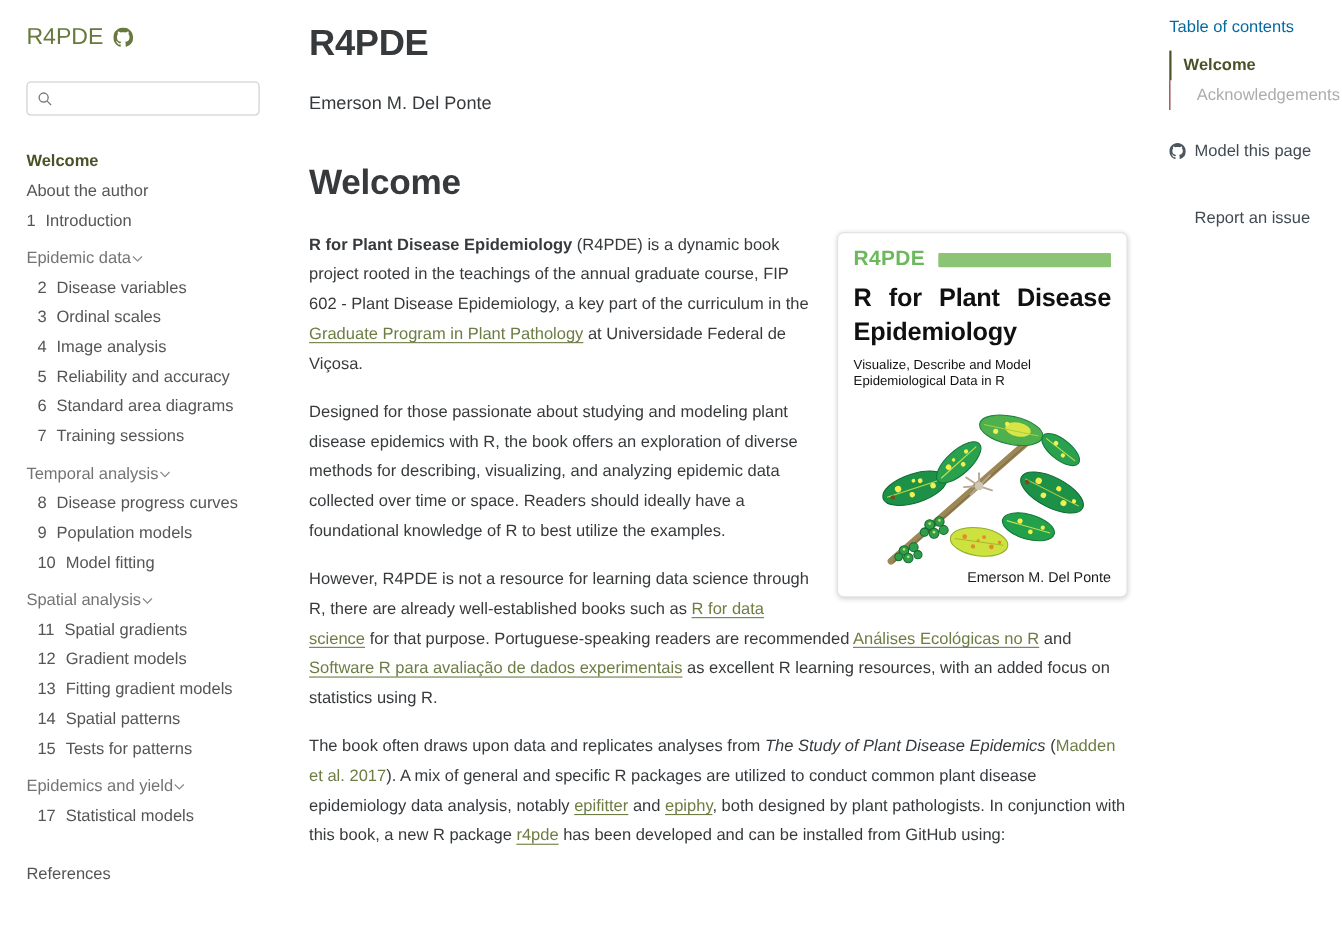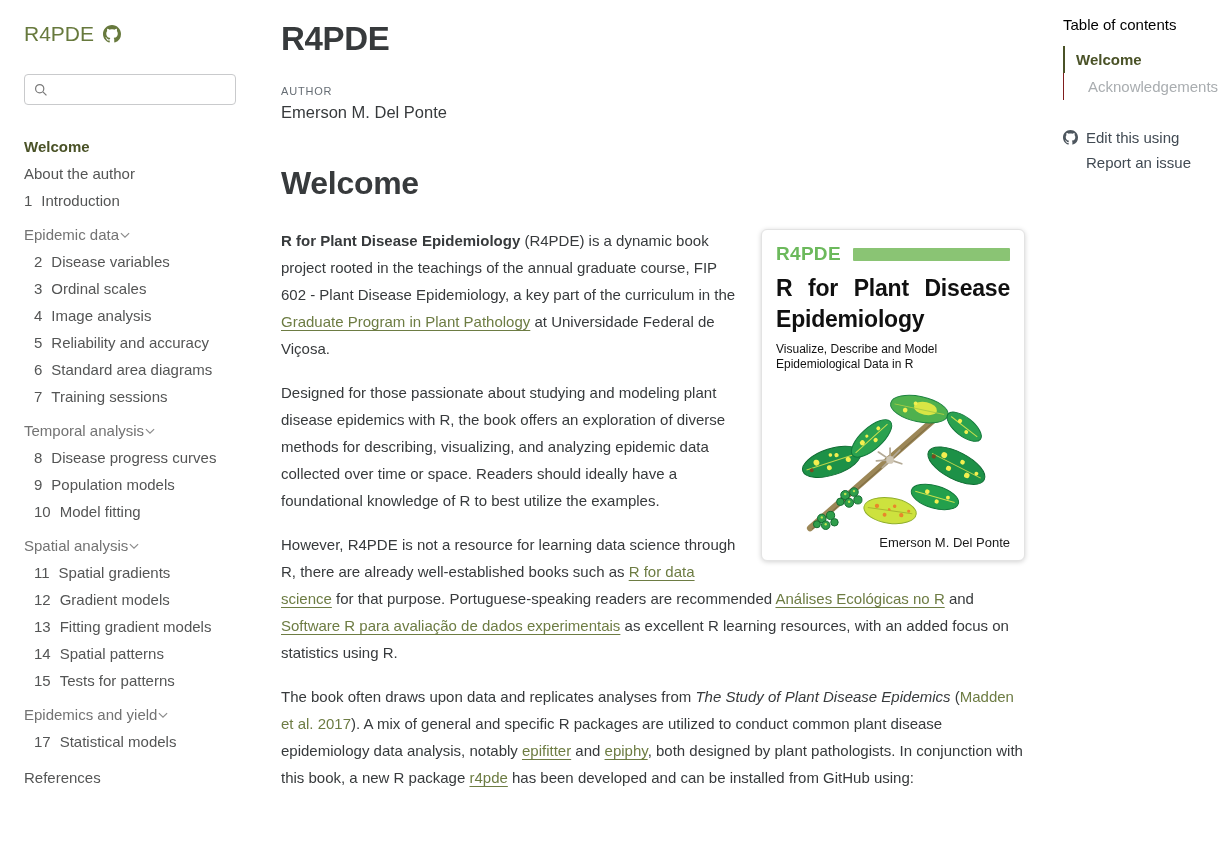--- a/index.html
+++ b/index.html
@@ -17,21 +17,21 @@
   .sb-gh { color:#67793d; display:flex; align-items:center; text-decoration:none; }
   .searchbox { display:flex; align-items:center; gap:7px; height:31px; border:1px solid #c9cacc; border-radius:4px; padding:0 9px; margin-bottom:28px; background:#fff; }
   .searchbox svg { flex:0 0 auto; }
   .searchbox input { border:none; outline:none; flex:1; min-width:0; font-size:14px; font-family:inherit; background:transparent; }
   .nav { display:block; }
   .nv { display:flex; align-items:center; padding:4px 0; font-size:15px; color:#545555; text-decoration:none; line-height:19px; }
   .nv .nv-num { margin-right:9px; }
   .nv.sub { padding-left:10px; }
   .nv.sec { justify-content:flex-start; margin-top:7px; color:#737373; }
   .nv.active { color:#4a5227; font-weight:700; }
-  .nv.gap-top { margin-top:9px; }
+  .nv.gap-top { margin-top:26px; }
   .chev { color:#8a8a8a; }
 
   
   .main { padding:20px 0 0 21px; }
   .content { width:744px; }
   h1.page-title { font-size:33px; font-weight:700; color:#373a3c; margin:0 0 27px 0; letter-spacing:-0.3px; }
   .author-label { font-size:11px; letter-spacing:0.8px; color:#666d74; margin-bottom:6px; }
   .author-name { font-size:16.5px; color:#373a3c; }
   h2.section-title { font-size:32px; font-weight:700; color:#373a3c; margin:43px 0 25px 0; letter-spacing:-0.3px; }
   .flow p { font-size:15px; line-height:27px; margin:0 0 17px 0; color:#373a3c; }
@@ -45,30 +45,30 @@
   .cover-top { display:flex; align-items:center; }
   .cover-brand { color:#6cb95c; font-weight:700; font-size:19px; letter-spacing:0.3px; }
   .cover-bar { flex:1; height:13px; background:#8ac474; margin-left:12px; border-radius:1px; }
   .cover-title { margin-top:8px; font-size:23px; line-height:31px; font-weight:800; color:#101010; text-align:justify; text-align-last:justify; letter-spacing:-0.2px; }
   .cover-sub { margin-top:7px; font-size:12px; line-height:15px; color:#111; max-width:175px; }
   .cover-art { display:block; margin:4px auto 0 auto; }
   .cover-author { text-align:right; font-size:13px; color:#1a1a1a; margin-top:1px; }
 
   
   .toc { padding:16px 0 0 38px; font-size:15px; }
-  .toc-head { color:#000000; margin-bottom:13px; }
+  .toc-head { color:#0369a1; margin-bottom:13px; }
   .toc ul { list-style:none; margin:0; padding:0; }
   .toc li { border-left:1px solid #7f1d1d; padding:5px 0 5px 12px; }
   .toc li a { color:#a9adb0; text-decoration:none; }
   .toc li.active { border-left:2px solid #4a5227; padding-left:11px; }
   .toc li.active a { color:#4a5227; font-weight:700; }
   .toc li.sub { padding-left:24px; }
   .toc-actions { margin-top:25px; }
   .toc-action { display:flex; align-items:center; gap:8px; color:#414a53; text-decoration:none; padding:4px 0; }
-  .toc-action.indent { padding-left:23px; }
+  .toc-action.indent { padding-left:23px;margin-top:36px; }
 </style>
 </head>
 <body>
 
 <div class="layout">
 
   <aside class="sidebar">
     <div class="sb-head">
       <a href="#" class="sb-title">R4PDE</a>
       <a href="#" class="sb-gh">
@@ -188,21 +188,20 @@
 
       <a href="#" class="nv gap-top">
           <span>References</span>
         </a>
     </nav>
   </aside>
 
   <main class="main">
     <div class="content">
       <h1 class="page-title">R4PDE</h1>
-      <div class="author-label">AUTHOR</div>
       <div class="author-name">Emerson M. Del Ponte</div>
 
       <h2 class="section-title">Welcome</h2>
 
       <div class="flow">
 
         <div class="cover-card">
           <div class="cover-top">
             <span class="cover-brand">R4PDE</span>
             <span class="cover-bar"></span>
@@ -324,21 +323,21 @@
     <div class="toc-head">Table of contents</div>
     <ul>
       <li class="active"><a href="#">Welcome</a></li>
       <li class="sub"><a href="#">Acknowledgements</a></li>
     </ul>
     <div class="toc-actions">
       <a href="#" class="toc-action">
         <svg width="15" height="15" viewBox="0 0 16 16" fill="#4d565e">
             <path d="M8 0C3.58 0 0 3.58 0 8c0 3.54 2.29 6.53 5.47 7.59.4.07.55-.17.55-.38 0-.19-.01-.82-.01-1.49-2.01.37-2.53-.49-2.69-.94-.09-.23-.48-.94-.82-1.13-.28-.15-.68-.52-.01-.53.63-.01 1.08.58 1.23.82.72 1.21 1.87.87 2.33.66.07-.52.28-.87.51-1.07-1.78-.2-3.64-.89-3.64-3.95 0-.87.31-1.59.82-2.15-.08-.2-.36-1.02.08-2.12 0 0 .67-.21 2.2.82.64-.18 1.32-.27 2-.27s1.36.09 2 .27c1.53-1.04 2.2-.82 2.2-.82.44 1.1.16 1.92.08 2.12.51.56.82 1.27.82 2.15 0 3.07-1.87 3.75-3.65 3.95.29.25.54.73.54 1.48 0 1.07-.01 1.93-.01 2.2 0 .21.15.46.55.38A8.01 8.01 0 0 0 16 8c0-4.42-3.58-8-8-8z"></path>
           </svg>
-        <span>Edit this using</span>
+        <span>Model this page</span>
       </a>
       <a href="#" class="toc-action indent">
         <span>Report an issue</span>
       </a>
     </div>
   </aside>
 
 </div>
 
 </body></html>

